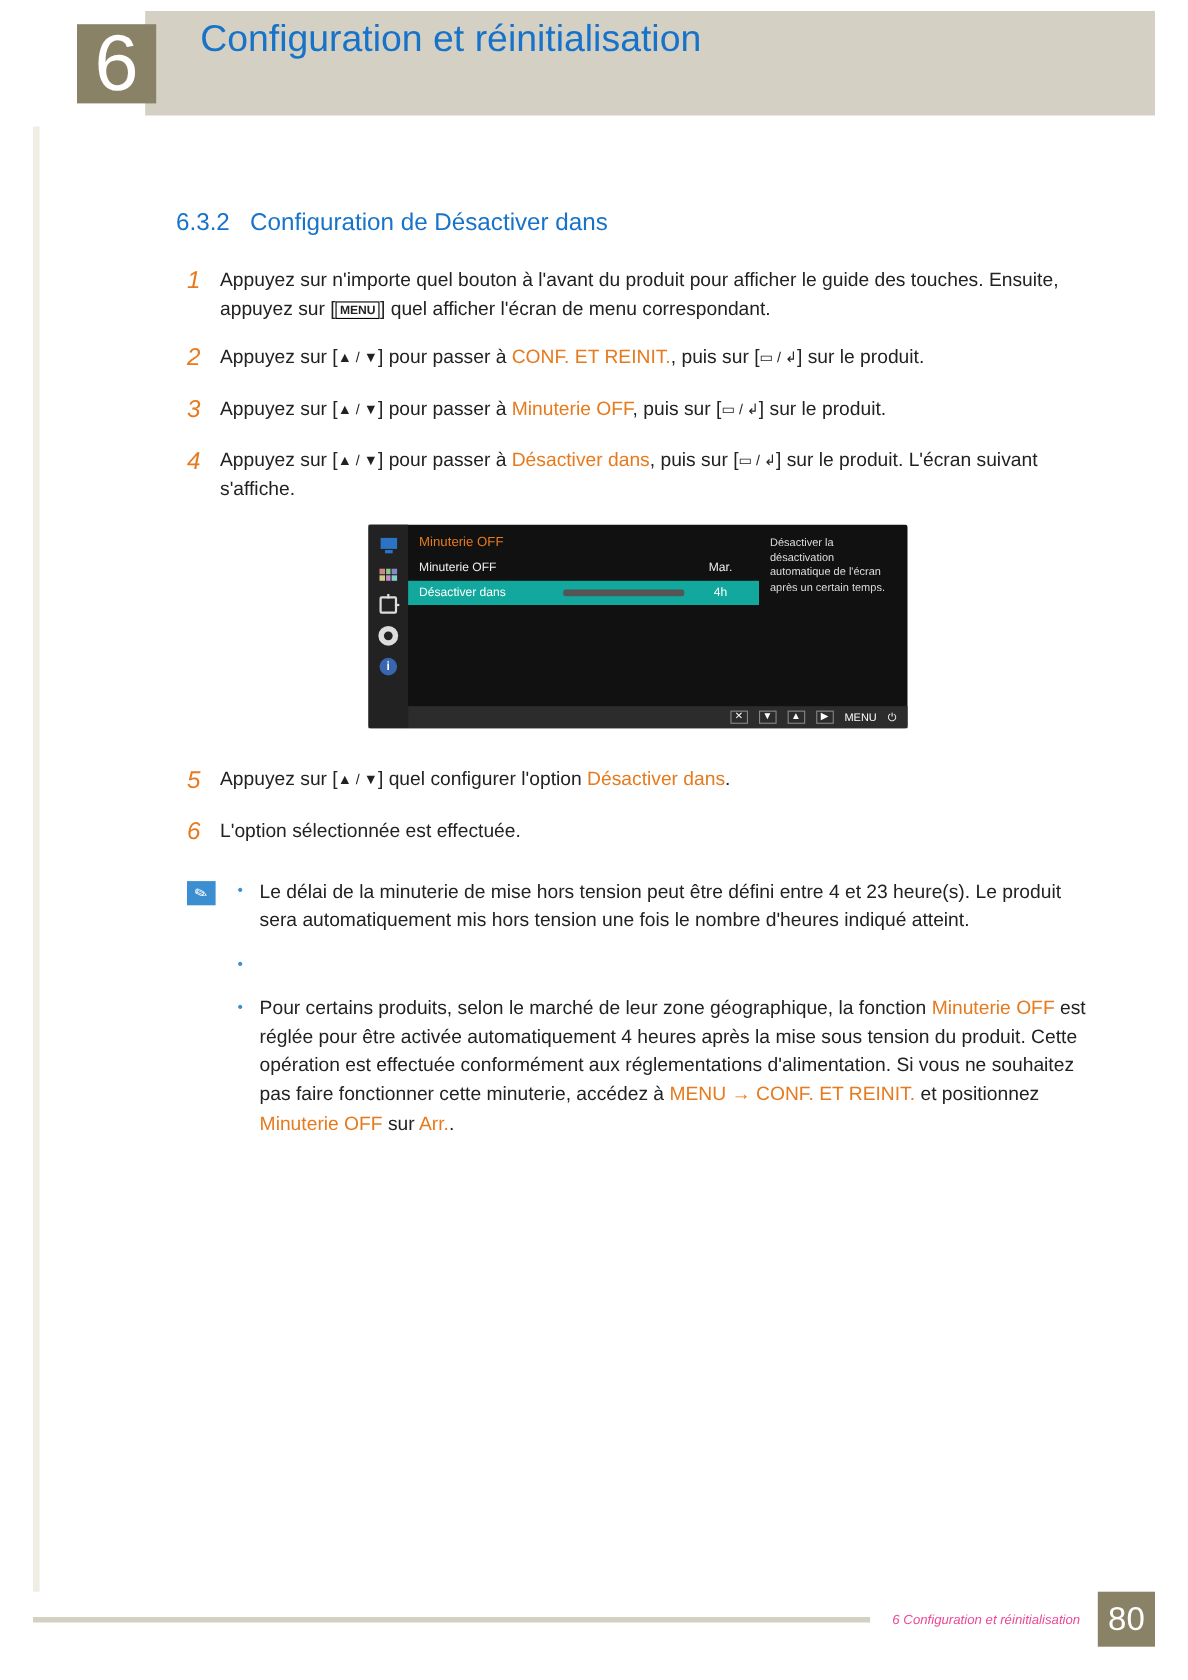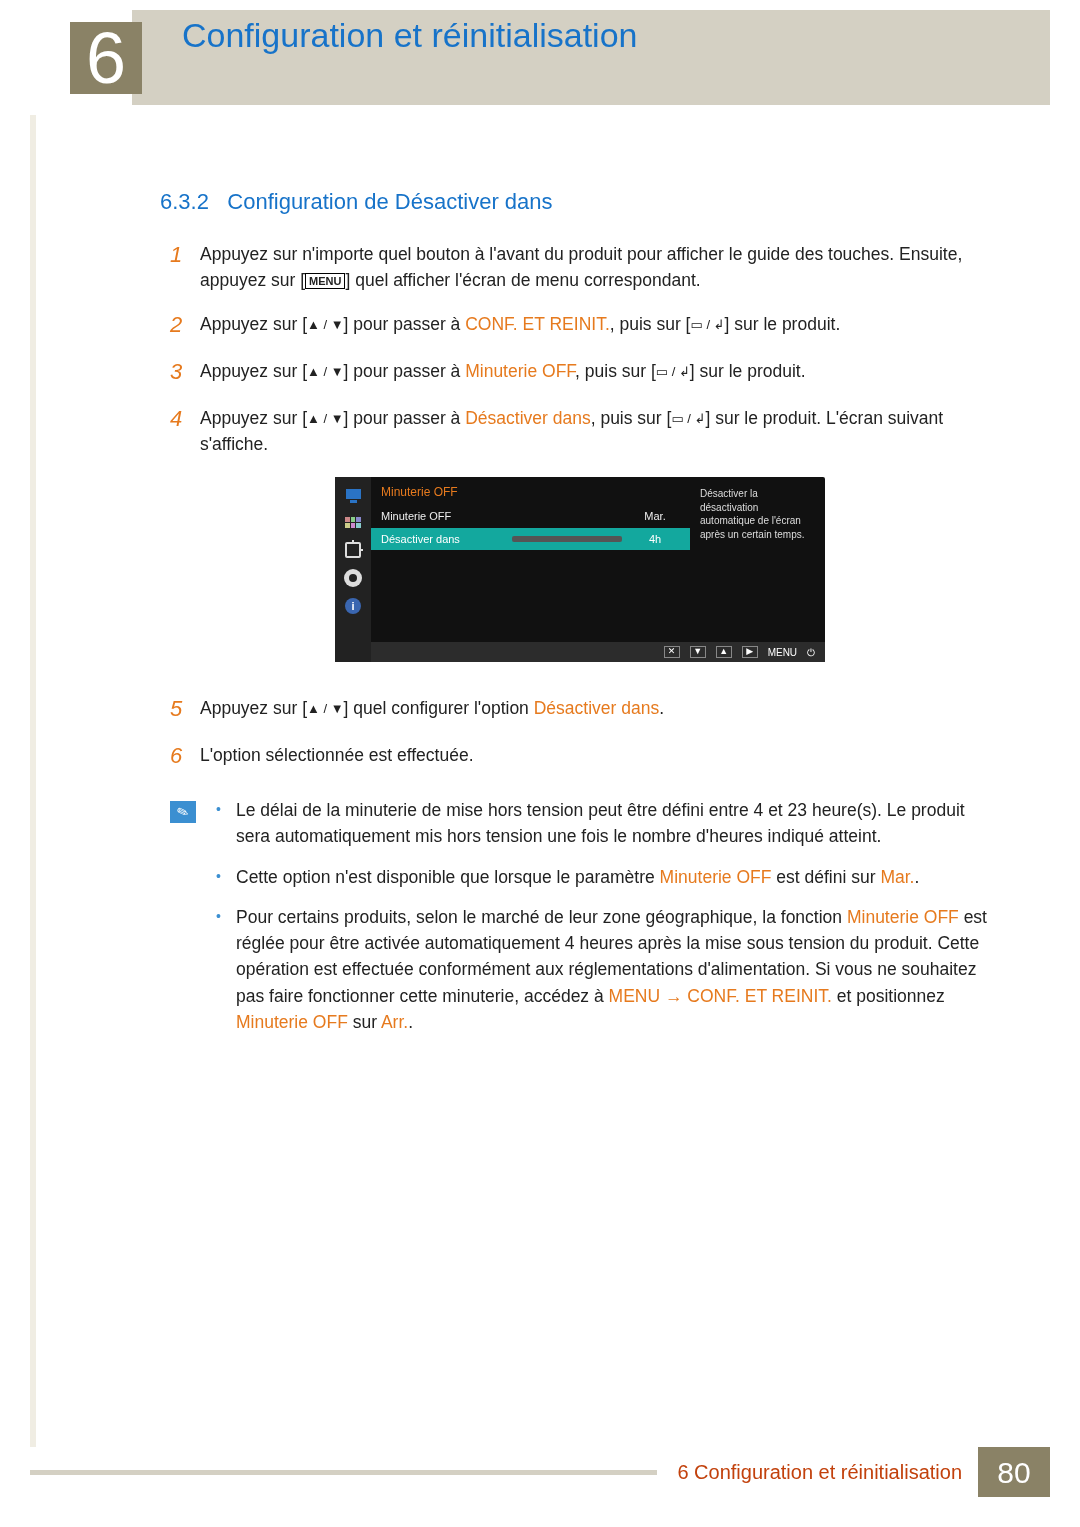--- a/index.html
+++ b/index.html
@@ -69,22 +69,22 @@
   .osd-bottom { position:absolute; bottom:0; left:36px; right:0; height:20px; background:#2c2c2c; display:flex; align-items:center; justify-content:flex-end; gap:10px; padding:0 10px; font-size:10px; color:#fff; }
   .osd-btn { width:16px;height:12px;border:1px solid #888;display:flex;align-items:center;justify-content:center;font-size:9px; }
   .note-block { display:flex; margin:25px 0 0 10px; }
   .note-icon { width:26px;height:22px;background:#3b8fd1;display:flex;align-items:center;justify-content:center;flex-shrink:0;margin-right:20px;margin-top:4px;position:relative; }
   .note-icon::after{content:"✎";color:#fff;font-size:14px;transform:rotate(-20deg);}
   .note-list { flex:1; }
   .note-item { display:flex; margin-bottom:14px; }
   .bullet { color:#3b8fd1; font-size:14px; width:20px; flex-shrink:0; line-height:1.8; }
   .footer { position:absolute; bottom:30px; left:30px; right:30px; display:flex; align-items:center; }
   .footer-line { flex:1; height:5px; background:#d4d0c3; }
-  .footer-text { color:#c2410c; font-size:20px; margin:0 16px 0 20px; }
-  .page-badge { width:72px; height:50px; background:#8a8266; color:#fff; font-size:30px; display:flex;align-items:center;justify-content:center;font-weight:400; }
+  .footer-text { color:#ec4899; font-size:12px; margin:0 16px 0 20px;font-style:italic; }
+  .page-badge { width:52px; height:50px; background:#8a8266; color:#fff; font-size:30px; display:flex;align-items:center;justify-content:center;font-weight:400; }
 </style>
 </head>
 <body>
 
 <div class="header-row">
   <div class="chapter-badge">6</div>
   <div class="header-bar">
     <span class="chapter-title">Configuration et réinitialisation</span>
   </div>
 </div>
@@ -192,23 +192,20 @@
 
   <div class="note-block">
     <div class="note-icon"></div>
     <div class="note-list">
       <div class="note-item">
         <span class="bullet">•</span>
         <span>Le délai de la minuterie de mise hors tension peut être défini entre 4 et 23 heure(s). Le produit sera automatiquement mis hors tension une fois le nombre d'heures indiqué atteint.</span>
       </div>
       <div class="note-item">
         <span class="bullet">•</span>
-        <span>
-          <span>Cette option n'est disponible que lorsque le paramètre </span><span class="orange">Minuterie OFF</span><span> est défini sur </span><span class="orange">Mar.</span><span>.</span>
-        </span>
       </div>
       <div class="note-item">
         <span class="bullet">•</span>
         <span>
           <span>Pour certains produits, selon le marché de leur zone géographique, la fonction </span><span class="orange">Minuterie OFF</span><span> est réglée pour être activée automatiquement 4 heures après la mise sous tension du produit. Cette opération est effectuée conformément aux réglementations d'alimentation. Si vous ne souhaitez pas faire fonctionner cette minuterie, accédez à </span><span class="orange">MENU</span><span class="orange-plain"> → </span><span class="orange">CONF. ET REINIT.</span><span> et positionnez </span><span class="orange">Minuterie OFF</span><span> sur </span><span class="orange">Arr.</span><span>.</span>
         </span>
       </div>
     </div>
   </div>
 

